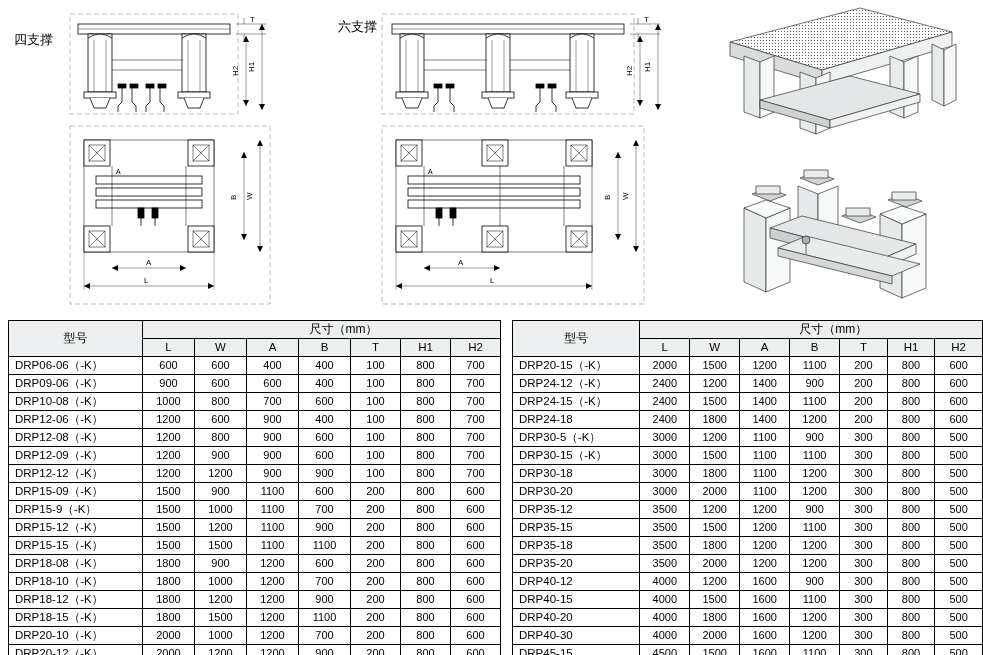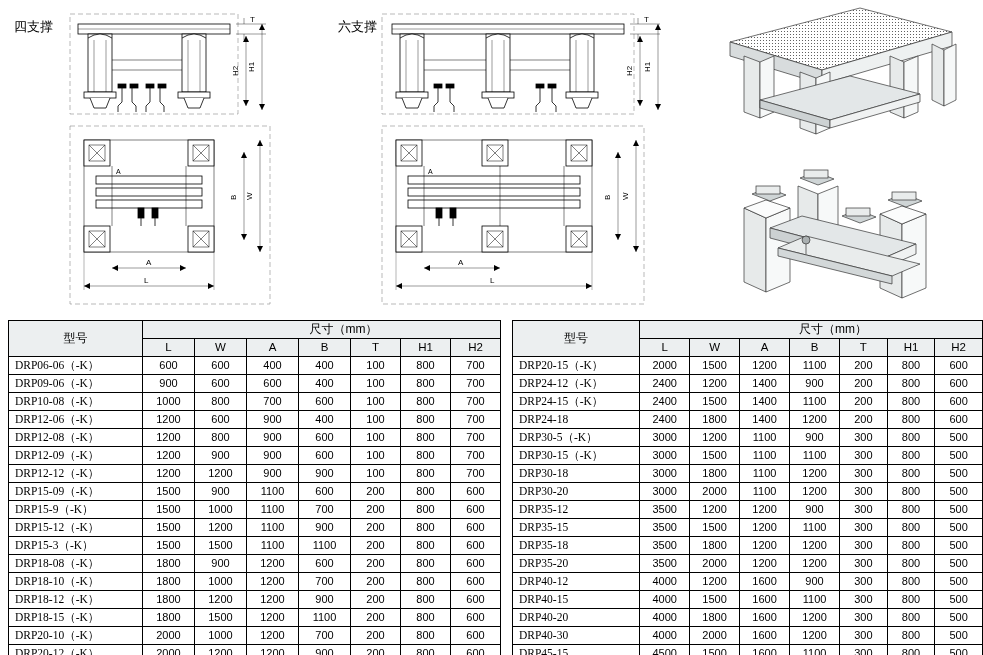--- a/index.html
+++ b/index.html
@@ -22,32 +22,32 @@
     border:1px solid #000;
     font-size:11px;
     text-align:center;
     padding:0;
     height:17px;
     line-height:17px;
     font-family:"Liberation Sans", sans-serif;
     background:#fff;
   }
   thead td{background:#eceff0;font-weight:normal;}
-  .model-col{text-align:left;padding-left:6px;font-size:11.5px;font-family:Liberation Serif, serif;}
+  .model-col{text-align:left;padding-left:6px;font-size:11.5px;}
   thead .model-col{text-align:center;padding-left:0;}
   .hdr-model{font-size:12px;}
   .hdr-dim{font-size:12px;padding-left:44px;}
   .hdr-sub{font-size:11.5px;}
 </style>
 </head>
 <body>
 
 <div class="diagram-area">
 
-  <div class="label-cn" style="left:14px;top:18px;">四支撑</div>
+  <div class="label-cn" style="left:14px;top:31px;">四支撑</div>
 
   <div class="label-cn" style="left:338px;top:18px;font-family:Liberation Serif, serif;">六支撑</div>
 
   <svg width="983" height="318" viewBox="0 0 983 318">
     <defs>
       <pattern id="hatch" width="4" height="4" patternUnits="userSpaceOnUse">
         <path d="M0,4 L4,0" stroke="#555" stroke-width="0.4"></path>
       </pattern>
       <pattern id="mesh" width="3" height="3" patternUnits="userSpaceOnUse">
         <circle cx="1.5" cy="1.5" r="0.55" fill="#444"></circle>
@@ -457,21 +457,21 @@
           <td class="model-col">DRP15-12（-K）</td>
           <td>1500</td>
           <td>1200</td>
           <td>1100</td>
           <td>900</td>
           <td>200</td>
           <td>800</td>
           <td>600</td>
         </tr>
       <tr>
-          <td class="model-col">DRP15-3（-K）</td>
+          <td class="model-col">DRP15-15（-K）</td>
           <td>1500</td>
           <td>1500</td>
           <td>1100</td>
           <td>1100</td>
           <td>200</td>
           <td>800</td>
           <td>600</td>
         </tr>
       <tr>
           <td class="model-col">DRP18-08（-K）</td>

